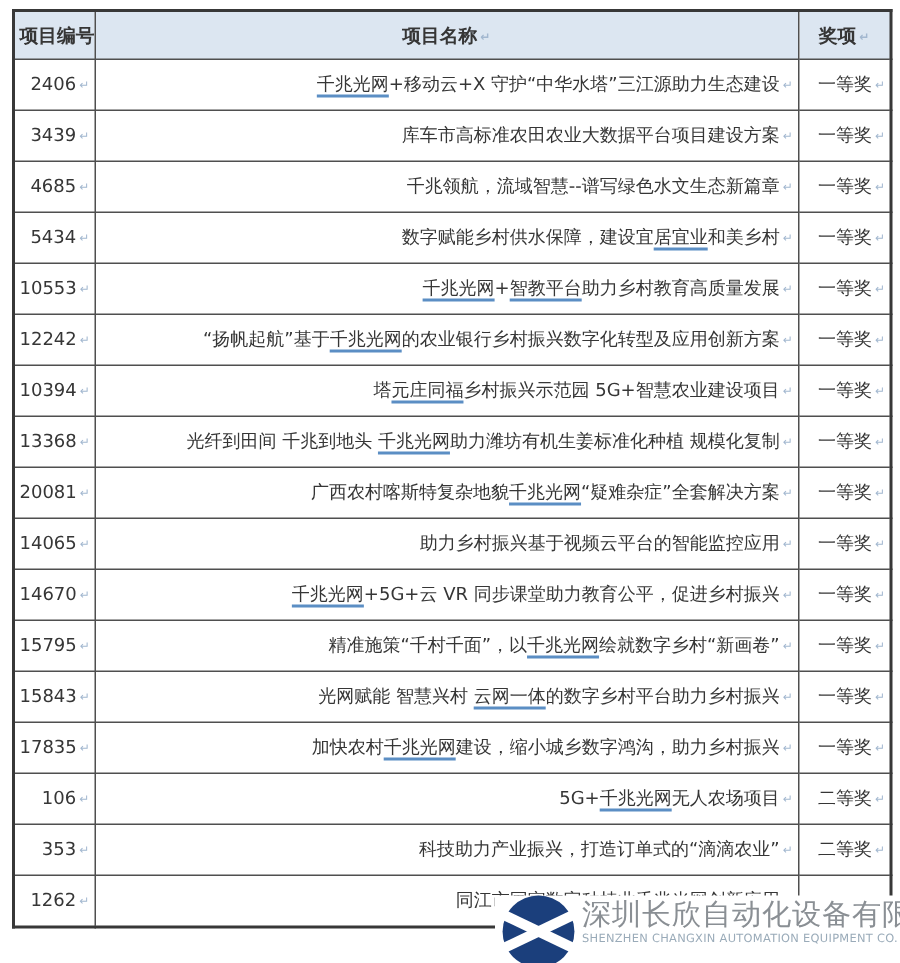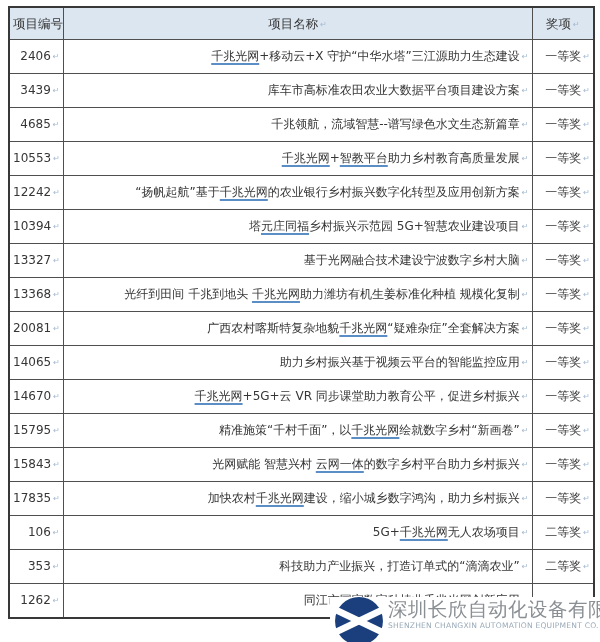--- a/index.html
+++ b/index.html
@@ -16,21 +16,21 @@
   th,td{
     border:1px solid var(--border-inner,#4f4f4f);
     text-align:center;vertical-align:middle;
     color:var(--text-color,#363636);
     font-size:12px;line-height:1.25;
     padding:1px 3px;
     overflow:hidden;white-space:nowrap;
   }
   thead th{
     background:var(--header-bg,#dce6f1);
-    font-weight:normal;height:29px;font-size:12.5px;
+    font-weight:bold;height:29px;font-size:12.5px;
   }
   tbody td{height:31px;text-align:right;}
   td.name-cell{white-space:normal;}
   .link{
     text-decoration:underline;
     text-decoration-color:var(--link-underline,#5b8ec4);
     text-decoration-thickness:1.5px;
     text-underline-offset:2.5px;
   }
   .eol{
@@ -81,37 +81,37 @@
         <td><span>3439</span><span class="eol">↵</span></td>
         <td class="name-cell"><span>库车市高标准农田农业大数据平台项目建设方案</span><span class="eol">↵</span></td>
         <td><span>一等奖</span><span class="eol">↵</span></td>
       </tr>
       <tr>
         <td><span>4685</span><span class="eol">↵</span></td>
         <td class="name-cell"><span>千兆领航，流域智慧--谱写绿色水文生态新篇章</span><span class="eol">↵</span></td>
         <td><span>一等奖</span><span class="eol">↵</span></td>
       </tr>
       <tr>
+        <td><span>5434</span><span class="eol">↵</span></td>
+        <td class="name-cell"><span>数字赋能乡村供水保障，建设宜</span><span class="link">居宜业</span><span>和美乡村</span><span class="eol">↵</span></td>
+        <td><span>一等奖</span><span class="eol">↵</span></td>
+      </tr>
+      <tr>
         <td><span>10553</span><span class="eol">↵</span></td>
         <td class="name-cell"><span class="link">千兆光网</span><span>+</span><span class="link">智教平台</span><span>助力乡村教育高质量发展</span><span class="eol">↵</span></td>
         <td><span>一等奖</span><span class="eol">↵</span></td>
       </tr>
       <tr>
         <td><span>12242</span><span class="eol">↵</span></td>
         <td class="name-cell"><span>“扬帆起航”基于</span><span class="link">千兆光网</span><span>的农业银行乡村振兴数字化转型及应用创新方案</span><span class="eol">↵</span></td>
         <td><span>一等奖</span><span class="eol">↵</span></td>
       </tr>
       <tr>
         <td><span>10394</span><span class="eol">↵</span></td>
         <td class="name-cell"><span>塔</span><span class="link">元庄同福</span><span>乡村振兴示范园 5G+智慧农业建设项目</span><span class="eol">↵</span></td>
-        <td><span>一等奖</span><span class="eol">↵</span></td>
-      </tr>
-      <tr>
-        <td><span>13327</span><span class="eol">↵</span></td>
-        <td class="name-cell"><span>基于光网融合技术建设宁波数字乡村大脑</span><span class="eol">↵</span></td>
         <td><span>一等奖</span><span class="eol">↵</span></td>
       </tr>
       <tr>
         <td><span>13368</span><span class="eol">↵</span></td>
         <td class="name-cell"><span>光纤到田间 千兆到地头 </span><span class="link">千兆光网</span><span>助力潍坊有机生姜标准化种植 规模化复制</span><span class="eol">↵</span></td>
         <td><span>一等奖</span><span class="eol">↵</span></td>
       </tr>
       <tr>
         <td><span>20081</span><span class="eol">↵</span></td>
         <td class="name-cell"><span>广西农村喀斯特复杂地貌</span><span class="link">千兆光网</span><span>“疑难杂症”全套解决方案</span><span class="eol">↵</span></td>

